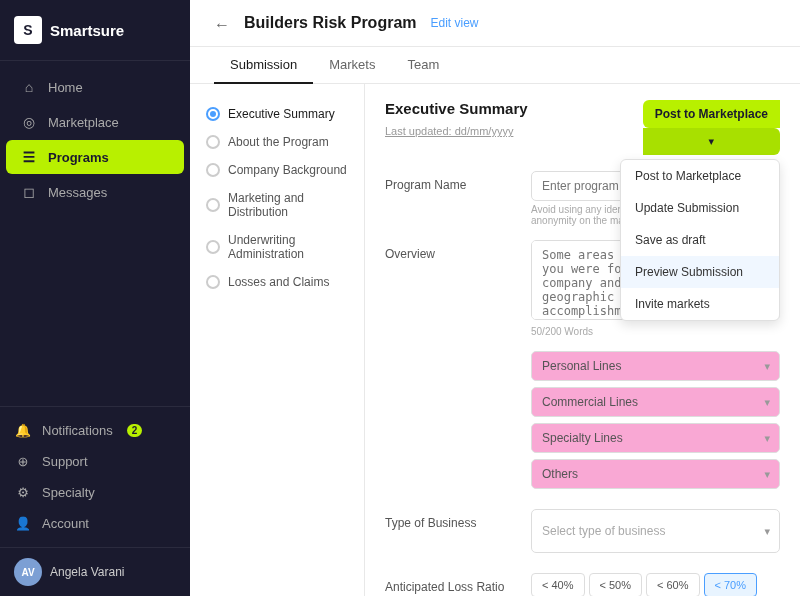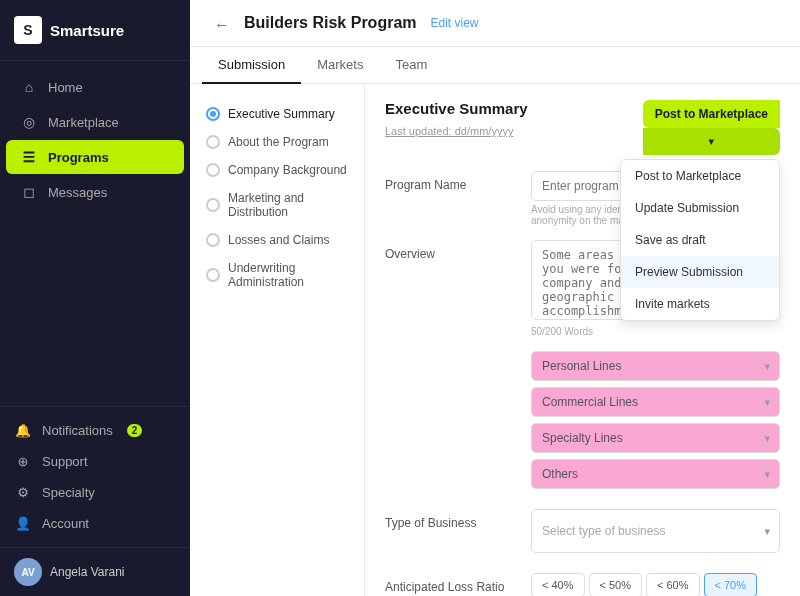--- a/index.html
+++ b/index.html
@@ -125,21 +125,21 @@
     }
     .edit-view-btn {
       font-size: 12px;
       color: #4a9eff;
       cursor: pointer;
       margin-left: 4px;
     }
     .tabs {
       display: flex;
       gap: 0;
-      padding: 0 12px;
+      padding: 0 24px;
       border-bottom: 1px solid #e8e8e8;
       background: #fff;
     }
     .tab {
       padding: 10px 16px;
       font-size: 13px;
       cursor: pointer;
       color: #666;
       border-bottom: 2px solid transparent;
       margin-bottom: -1px;
@@ -437,25 +437,25 @@
       <div class="section-nav-item">
         <span class="radio-dot"></span>
         <span>Company Background</span>
       </div>
       <div class="section-nav-item">
         <span class="radio-dot"></span>
         <span>Marketing and Distribution</span>
       </div>
       <div class="section-nav-item">
         <span class="radio-dot"></span>
-        <span>Losses and Claims</span>
+        <span>Underwriting Administration</span>
       </div>
       <div class="section-nav-item">
         <span class="radio-dot"></span>
-        <span>Underwriting Administration</span>
+        <span>Losses and Claims</span>
       </div>
     </div>
 
     <div class="form-area">
 
       <div class="form-header">
         <div>
           <div class="form-title">Executive Summary</div>
           <div class="form-subtitle">Last updated: dd/mm/yyyy</div>
         </div>

